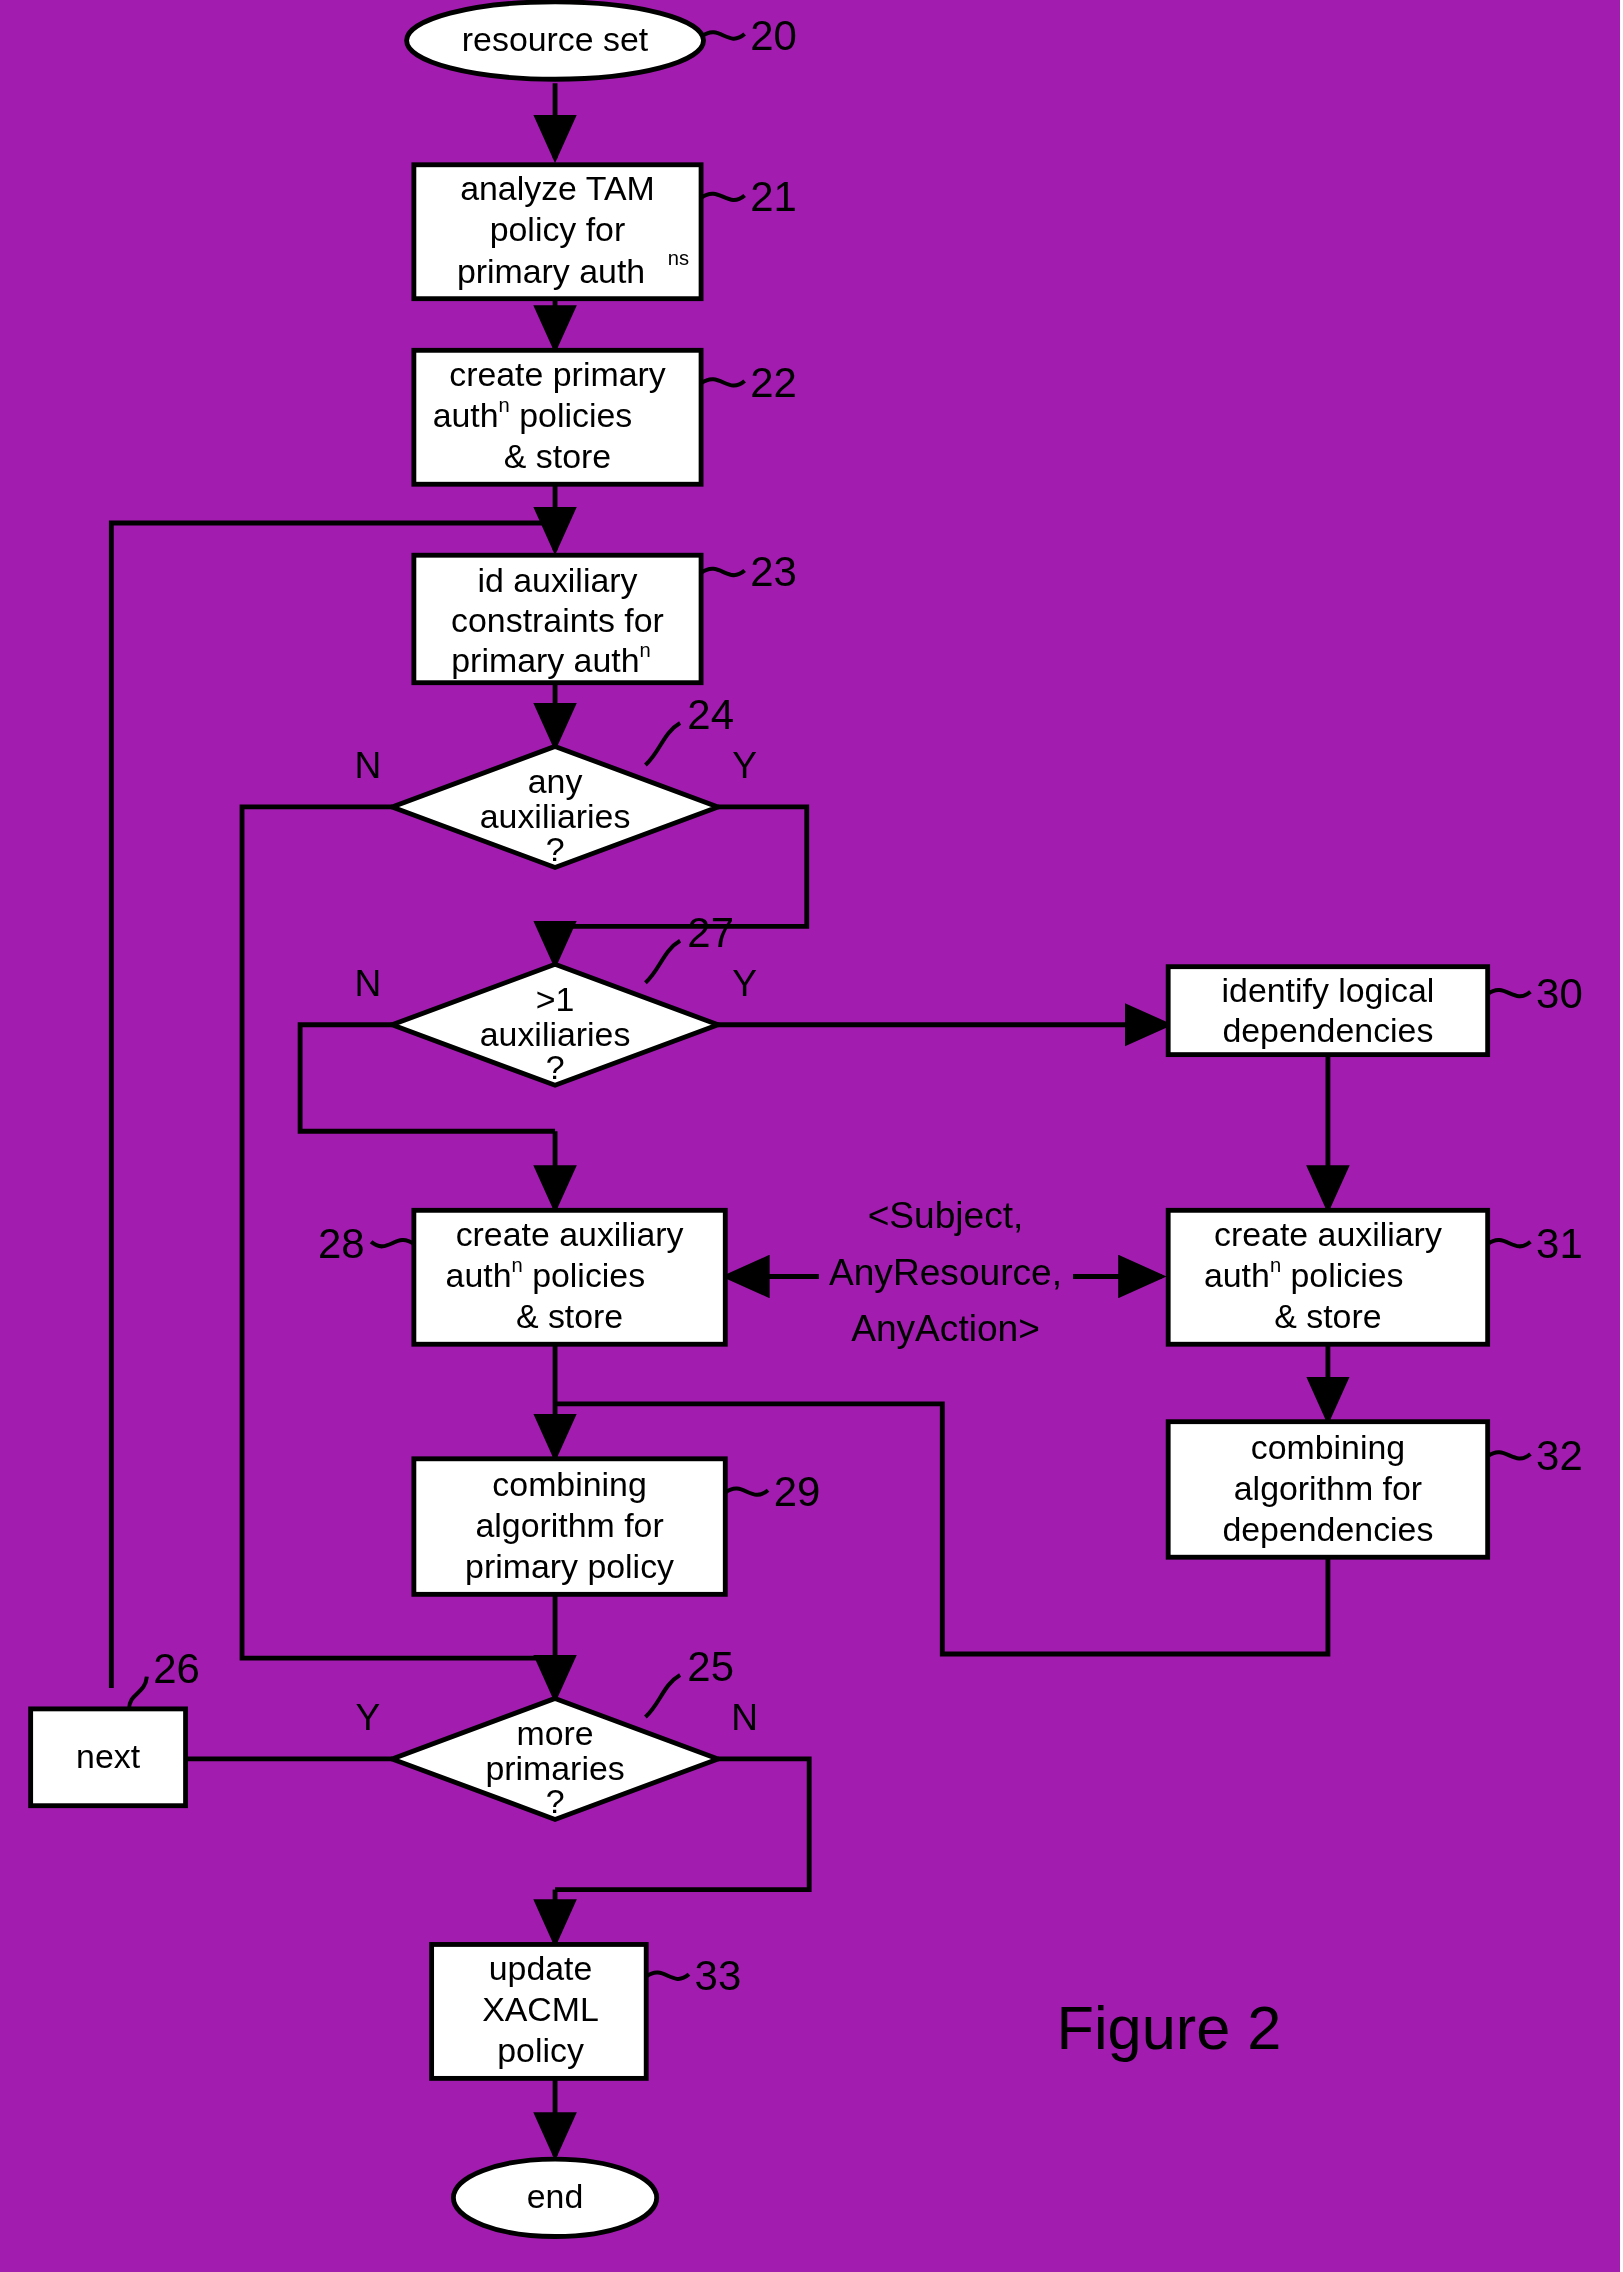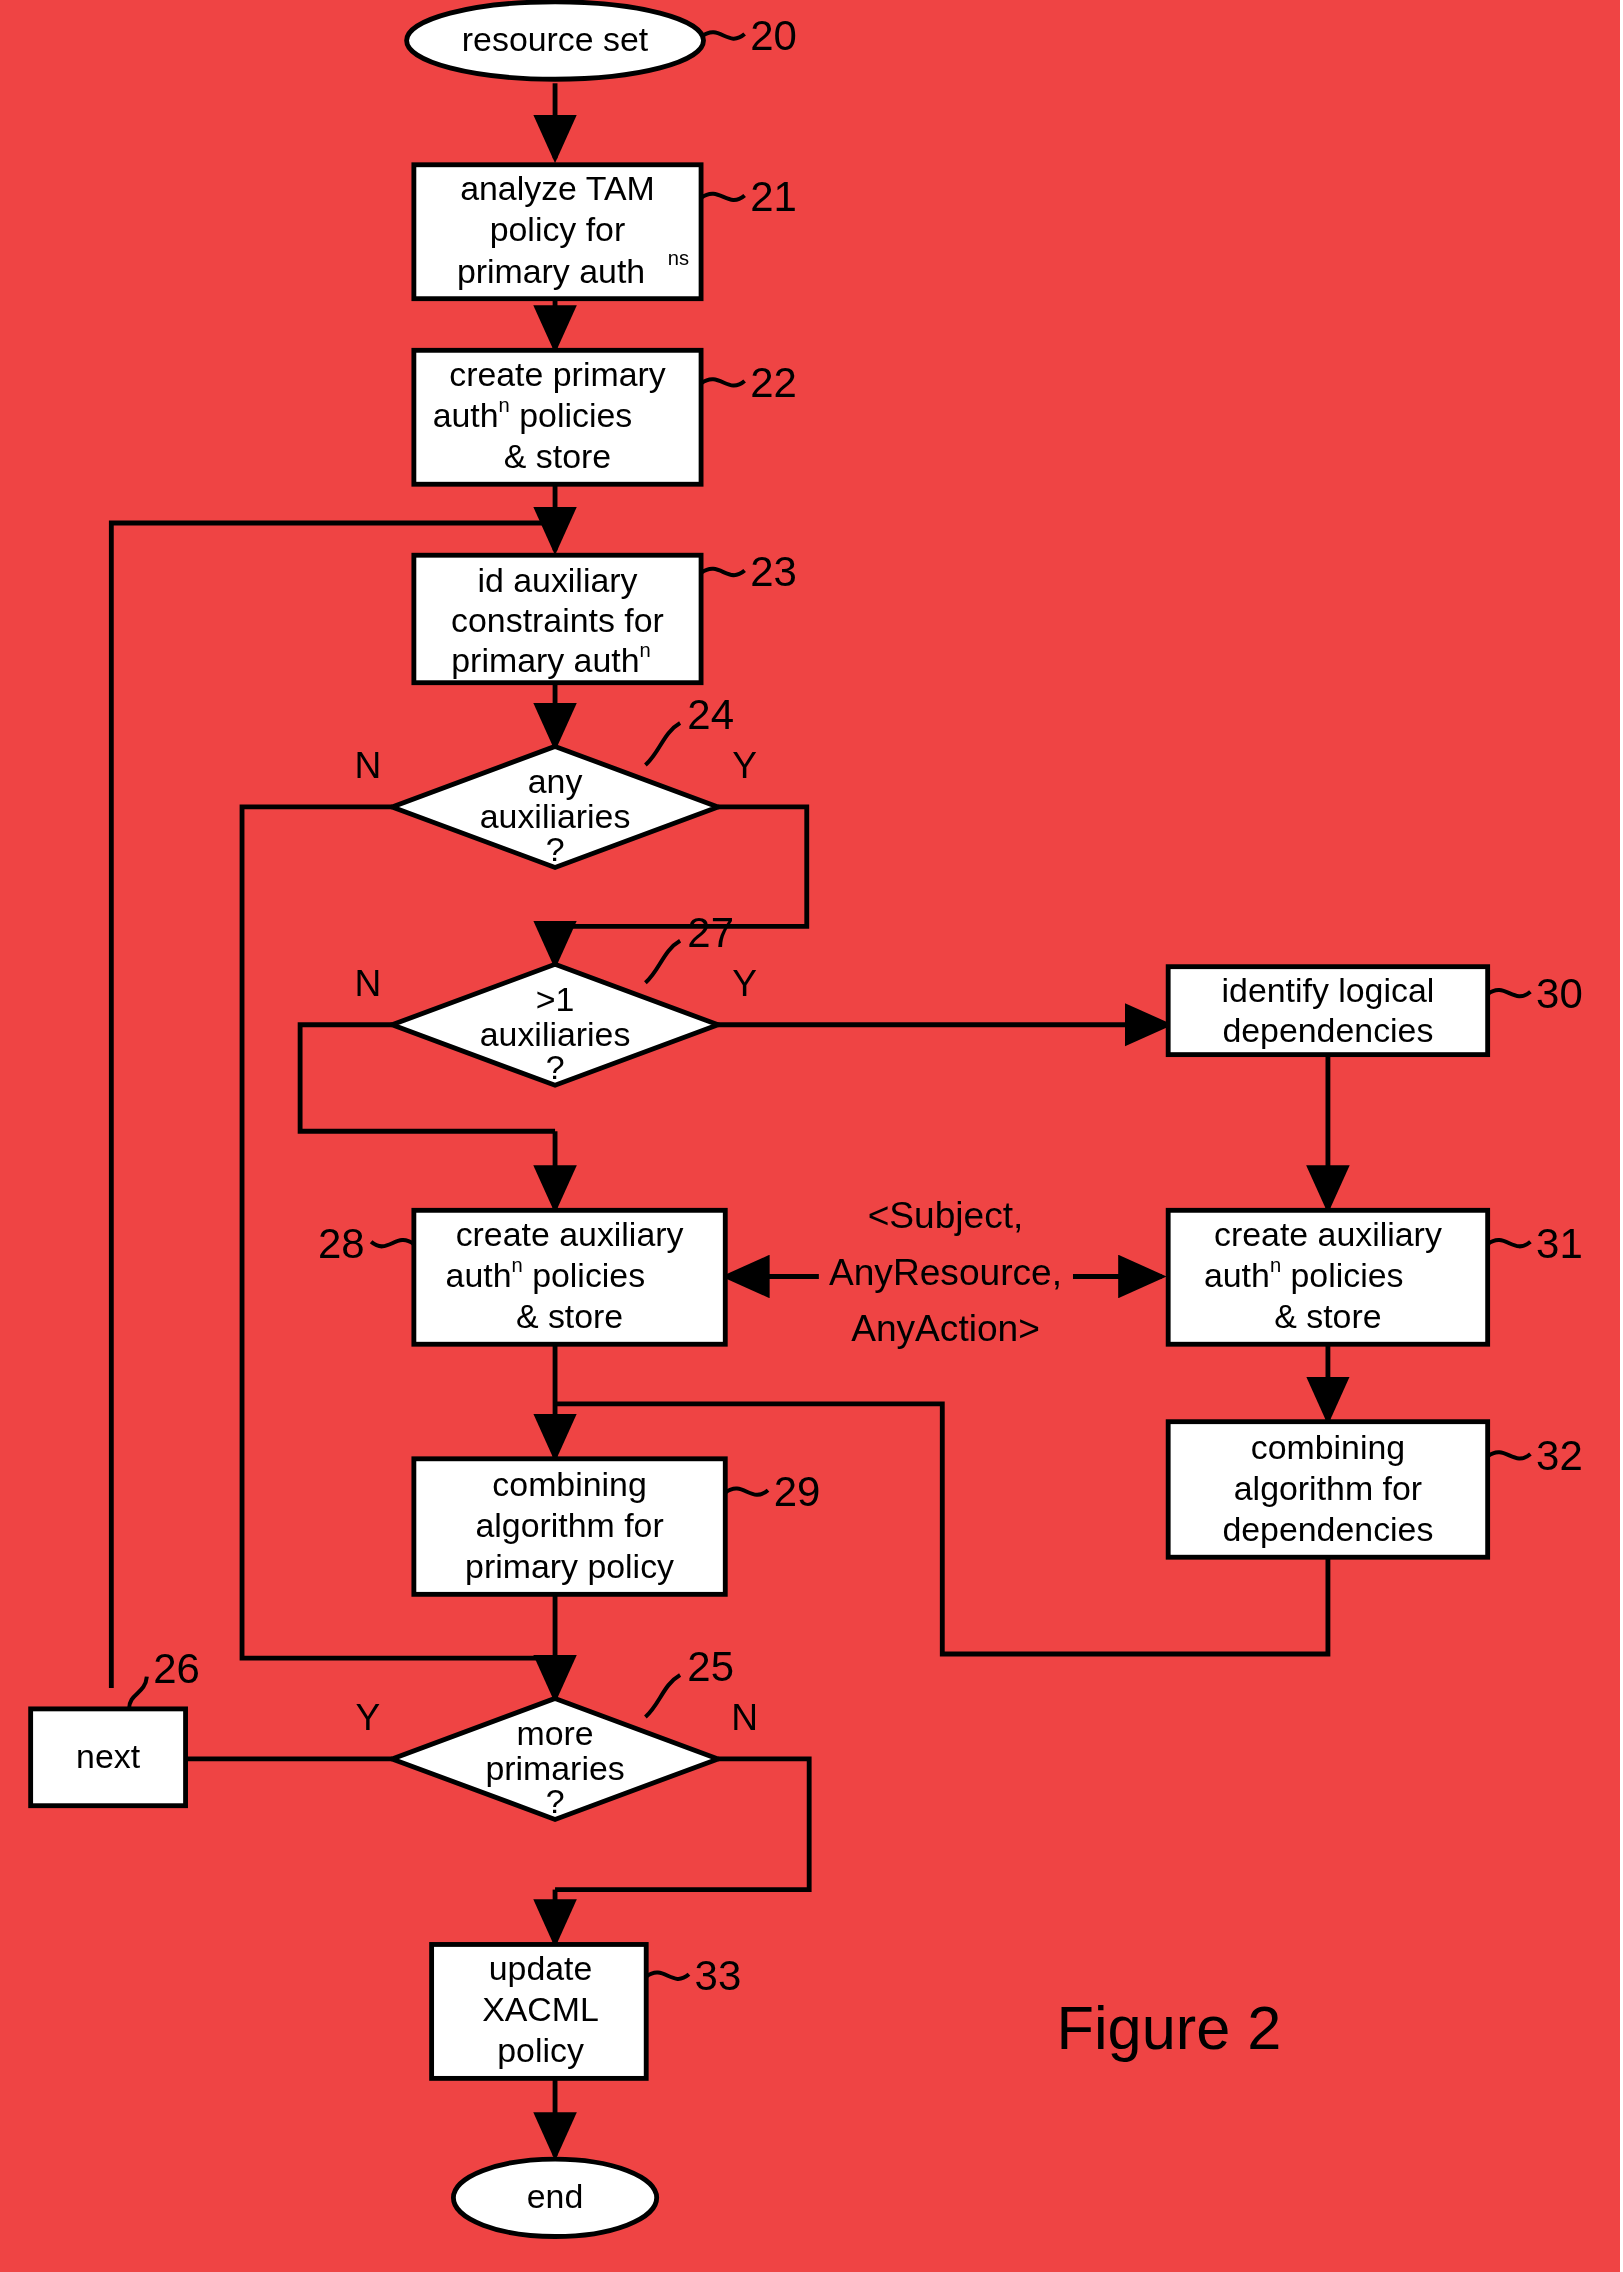--- a/index.html
+++ b/index.html
@@ -5,21 +5,21 @@
 <style>
   html, body {
     margin: 0;
     padding: 0;
     background: #ffffff;
   }
   #page {
     position: relative;
     width: 1620px;
     height: 2273px;
-    background: #ef4444;
+    background: #a21caf;
     overflow: hidden;
     font-family: "Liberation Sans", "DejaVu Sans", sans-serif;
     text-decoration: underline;
   }
   #diagram-svg {
     position: absolute;
     left: 0; top: 0;
     width: 1624px;
     height: 2273px;
   }

